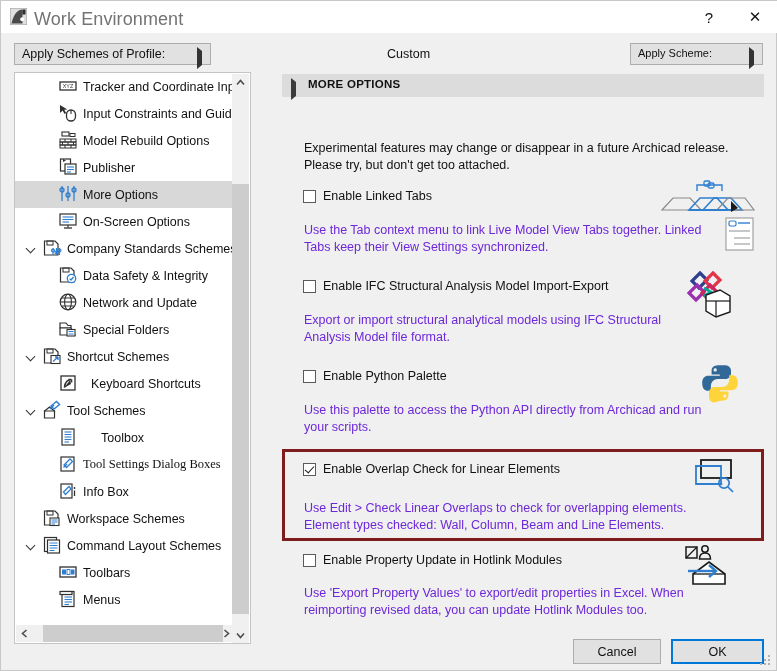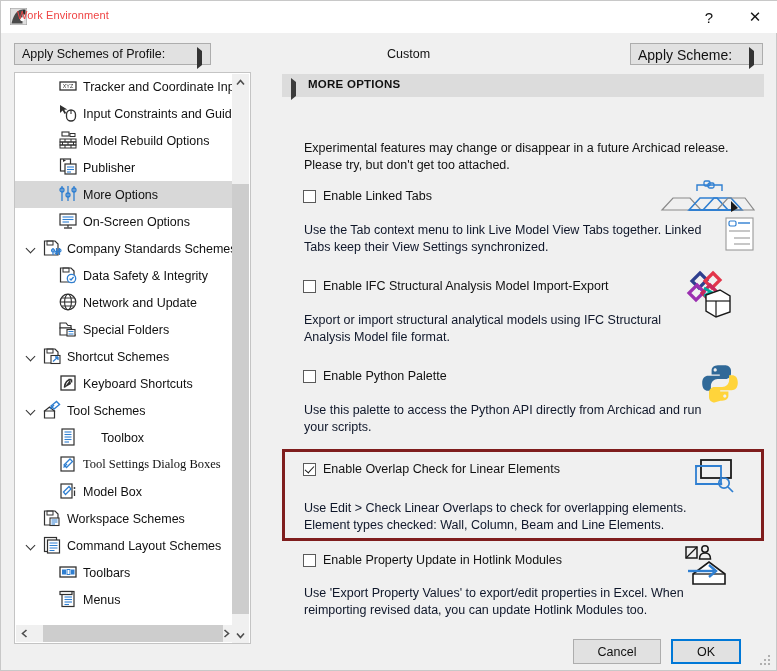--- a/index.html
+++ b/index.html
@@ -7,34 +7,34 @@
     width:777px;height:671px;overflow:hidden;
     font-family:"Liberation Sans", sans-serif;
     font-size:12.5px;color:#101010;background:#f0f0f0;
     -webkit-font-smoothing:antialiased;
   }
   .window{position:relative;width:777px;height:671px;background:#f0f0f0;box-sizing:border-box;border:1px solid #c8c8c8;}
 
   
   .titlebar{position:absolute;left:0;top:0;width:777px;height:32px;background:#ffffff;}
   .title-icon{position:absolute;left:9px;top:7px;width:17px;height:17px;}
-  .title-text{position:absolute;left:16px;top:8px;font-size:11px;color:#ef4444;letter-spacing:.1px;}
+  .title-text{position:absolute;left:33px;top:8px;font-size:18px;color:#737373;letter-spacing:.1px;}
   .tb-btn{position:absolute;top:0;width:46px;height:32px;cursor:default;}
   .tb-help{left:685px;}
   .tb-close{left:731px;}
   .tb-glyph{position:absolute;left:0;top:0;width:46px;height:32px;display:flex;align-items:center;justify-content:center;font-size:15px;color:#111;}
 
   
   .profile-btn{position:absolute;left:13px;top:42px;width:197px;height:22px;background:#e1e1e1;border:1px solid #adadad;box-sizing:border-box;cursor:default;}
   .profile-btn .lbl{position:absolute;left:7px;top:3px;font-size:12.5px;color:#111;}
   .profile-btn .arr{position:absolute;right:8px;top:7px;}
   .ups-label{position:absolute;left:274px;top:46px;font-size:12.5px;color:#111;}
   .ups-value{position:absolute;left:386px;top:46px;font-size:12.5px;color:#111;}
   .apply-scheme{position:absolute;left:629px;top:42px;width:133px;height:22px;background:#e1e1e1;border:1px solid #adadad;box-sizing:border-box;cursor:default;}
-  .apply-scheme .lbl{position:absolute;left:7px;top:3px;font-size:14px;color:#111;}
+  .apply-scheme .lbl{position:absolute;left:7px;top:3px;font-size:11px;color:#111;}
   .apply-scheme .arr{position:absolute;right:8px;top:7px;}
   .tri-r{width:0;height:0;border-left:5px solid #333;border-top:4px solid transparent;border-bottom:4px solid transparent;}
 
   
   .tree-wrap{position:absolute;left:13px;top:71px;width:237px;height:572px;background:#ffffff;border:1px solid #c4c4c4;box-sizing:border-box;overflow:hidden;}
   .tree-list{position:absolute;left:0;top:0;width:219px;}
   .row{position:relative;height:27px;width:219px;display:flex;align-items:center;cursor:default;}
   .row.sel{background:#d8d8d8;}
   .chev{position:absolute;width:14px;height:14px;}
   .chev:after{content:"";position:absolute;left:3px;top:4px;width:6px;height:6px;border-right:1.6px solid #333;border-bottom:1.6px solid #333;transform:rotate(45deg);}
@@ -58,21 +58,21 @@
   .stri-r{width:0;height:0;border-left:5px solid #3b3b3b;border-top:4px solid transparent;border-bottom:4px solid transparent;}
   .stri-d{width:0;height:0;border-top:5px solid #3b3b3b;border-left:4px solid transparent;border-right:4px solid transparent;}
 
   .intro{position:absolute;left:303px;top:139px;width:445px;font-size:12.5px;line-height:17px;color:#111;}
 
   .feat{position:absolute;left:281px;width:482px;}
   .feat.hl{border:3px solid #7f1d1d;background:#f0f0f0;box-sizing:border-box;}
   .cb{position:absolute;width:13px;height:13px;background:#fff;border:1px solid #5a5a5a;box-sizing:border-box;cursor:default;}
   .cb.on:after{content:"";position:absolute;left:3px;top:0px;width:4px;height:8px;border-right:1.7px solid #1a1a1a;border-bottom:1.7px solid #1a1a1a;transform:rotate(42deg);}
   .cblbl{position:absolute;font-size:12.5px;color:#111;white-space:nowrap;}
-  .desc{position:absolute;font-size:12.5px;line-height:17px;color:#0f172a;}
+  .desc{position:absolute;font-size:12.5px;line-height:17px;color:#6d28d9;}
   .illus{position:absolute;}
 
   
   .btn{position:absolute;height:25px;background:#e1e1e1;border:1px solid #adadad;box-sizing:border-box;font-size:12.5px;color:#111;display:flex;align-items:center;justify-content:center;cursor:default;}
   .btn.primary{border:2px solid #0078d7;background:#e1e1e1;}
   .grip{position:absolute;right:4px;bottom:3px;width:12px;height:12px;}
   .grip i{position:absolute;width:2px;height:2px;background:#b0b0b0;}
 </style>
 </head>
 <body>
@@ -241,21 +241,21 @@
               <path d="M11 15.5 L16 11 M16 11 L13 11 M16 11 L16 14" fill="none" stroke="#2f7fd1" stroke-width="1.3"></path>
             </svg></span>
           <span class="rowlbl" style="left: 52px;">Shortcut Schemes</span>
         </div>
         <div class="row">
           <span class="ic" style="left: 43px; top: 3px;"><svg width="20" height="20" viewBox="0 0 20 20">
               <rect x="3" y="3" width="14" height="14" fill="#fff" stroke="#303030" stroke-width="1.3"></rect>
               <path d="M6.5 14.5 C7 9 10 6.5 13.5 6.5 L10.5 6.5 M13.5 6.5 L13.5 9.5" fill="none" stroke="#303030" stroke-width="1.6"></path>
               <path d="M6 15 L12 7 L13 11 Z" fill="#303030"></path>
             </svg></span>
-          <span class="rowlbl" style="left: 68px;">Keyboard Shortcuts</span>
+          <span class="rowlbl" style="left: 76px;">Keyboard Shortcuts</span>
         </div>
         <div class="row">
           <span class="chev" style="left: 9px; top: 6px;"></span>
           <span class="ic" style="left: 27px; top: 3px;"><svg width="20" height="20" viewBox="0 0 20 20">
               <path d="M2.5 11 H12.5 V18 H2.5 Z" fill="#fff" stroke="#303030" stroke-width="1.2"></path>
               <path d="M2 11.5 L7.5 7 L13 11.5" fill="none" stroke="#303030" stroke-width="1.2"></path>
               <path d="M9 6 L14.5 1.5 L17.5 4.5 L12 9 Z" fill="none" stroke="#2f7fd1" stroke-width="1.4"></path>
               <line x1="8" y1="9" x2="12" y2="5" stroke="#2f7fd1" stroke-width="1.4"></line>
             </svg></span>
           <span class="rowlbl" style="left: 52px;">Tool Schemes</span>
@@ -281,21 +281,21 @@
             </svg></span>
           <span class="rowlbl" style="left: 68px; font-family: Liberation Serif, serif;">Tool Settings Dialog Boxes</span>
         </div>
         <div class="row">
           <span class="ic" style="left: 43px; top: 3px;"><svg width="20" height="20" viewBox="0 0 20 20">
               <rect x="3" y="3" width="11" height="14" fill="#fff" stroke="#303030" stroke-width="1.2"></rect>
               <path d="M5.5 11 L11 5.5 L13 8 L7.5 13.5 Z" fill="none" stroke="#2f7fd1" stroke-width="1.3"></path>
               <circle cx="16.5" cy="7" r="0.9" fill="#303030"></circle>
               <line x1="16.5" y1="9.5" x2="16.5" y2="15" stroke="#303030" stroke-width="1.3"></line>
             </svg></span>
-          <span class="rowlbl" style="left: 68px;">Model Box</span>
+          <span class="rowlbl" style="left: 68px;">Info Box</span>
         </div>
         <div class="row">
           <span class="ic" style="left: 27px; top: 3px;"><svg width="20" height="20" viewBox="0 0 20 20">
               <path d="M2.5 3 H13 L16 6 V17 H2.5 Z" fill="#fff" stroke="#303030" stroke-width="1.2"></path>
               <rect x="5" y="3" width="6" height="4" fill="none" stroke="#303030" stroke-width="1"></rect>
               <rect x="8" y="10" width="9" height="7.5" fill="#fff" stroke="#303030" stroke-width="1.1"></rect>
               <g stroke="#2f7fd1" stroke-width="1">
                 <line x1="9.5" y1="12" x2="15.5" y2="12"></line>
                 <line x1="9.5" y1="14" x2="15.5" y2="14"></line>
                 <line x1="9.5" y1="16" x2="13" y2="16"></line>
@@ -462,21 +462,21 @@
         <path d="M17.5 16 c0 -4 2.5 -6 5.5 -6 c3 0 5.5 2 5.5 6 Z" fill="none" stroke="#1a1a1a" stroke-width="1.5"></path>
         <path d="M11 31 L27 19 L43 31 L43 41 L11 41 Z" fill="#ffffff" stroke="#1a1a1a" stroke-width="1.6"></path>
         <line x1="11" y1="31" x2="43" y2="31" stroke="#1a1a1a" stroke-width="1.3"></line>
         <line x1="6" y1="28" x2="32" y2="28" stroke="#2f7fd1" stroke-width="2.4"></line>
         <path d="M27 22 L34 28 L27 34" fill="none" stroke="#2f7fd1" stroke-width="2.4"></path>
       </svg>
     </div>
   </div>
 
   <div class="btn" style="left:572px;top:638px;width:88px;">Cancel</div>
-  <div class="btn primary" style="left:670px;top:638px;width:70px;">OK</div>
+  <div class="btn primary" style="left:670px;top:638px;width:93px;">OK</div>
 
   <div class="grip">
     <i style="left:8px;top:0;"></i>
     <i style="left:4px;top:4px;"></i>
       <i style="left:8px;top:4px;"></i>
     <i style="left:0px;top:8px;"></i>
       <i style="left:4px;top:8px;"></i>
       <i style="left:8px;top:8px;"></i>
   </div>
 

